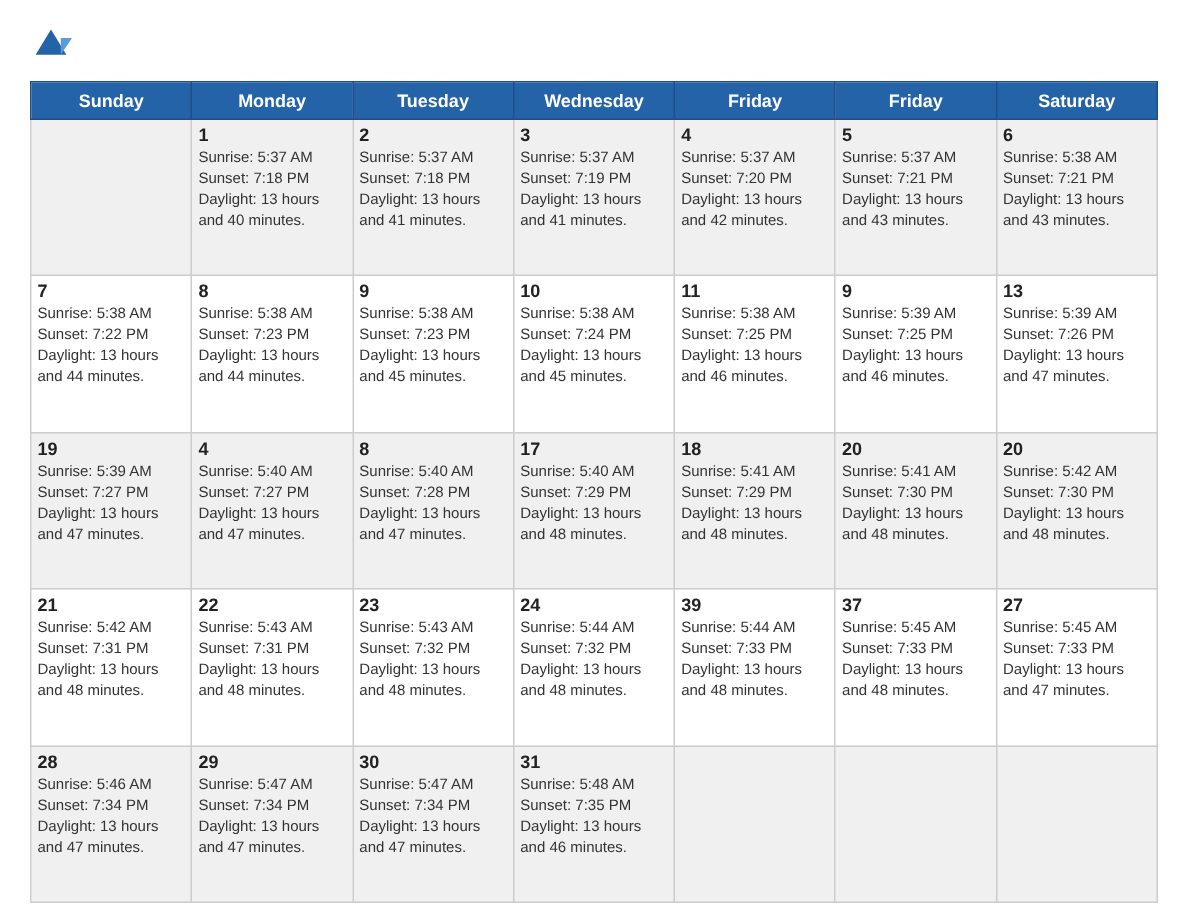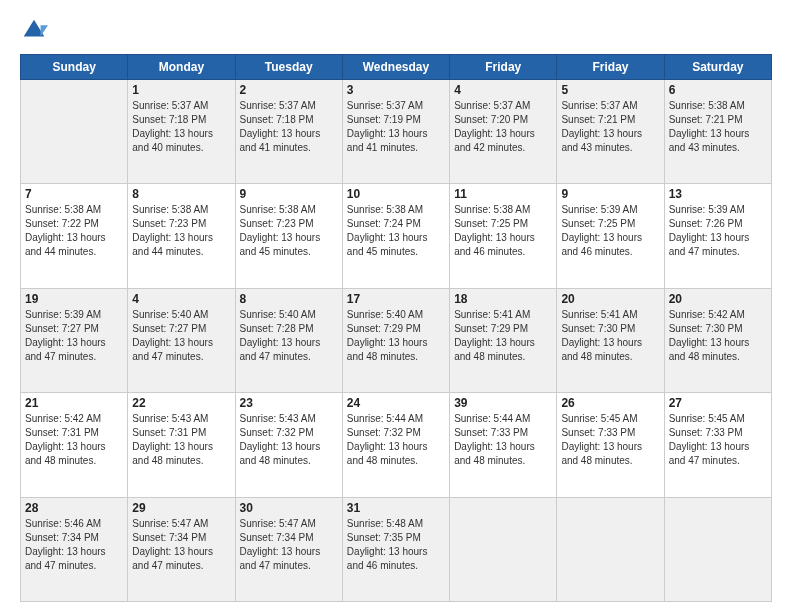--- a/index.html
+++ b/index.html
@@ -242,21 +242,21 @@
           </td>
           <td>
             <span class="day-number">24</span>
             <div class="day-info">Sunrise: 5:44 AM<br>Sunset: 7:32 PM<br>Daylight: 13 hours and 48 minutes.</div>
           </td>
           <td>
             <span class="day-number">39</span>
             <div class="day-info">Sunrise: 5:44 AM<br>Sunset: 7:33 PM<br>Daylight: 13 hours and 48 minutes.</div>
           </td>
           <td>
-            <span class="day-number">26</span>
+            <span class="day-number">37</span>
             <div class="day-info">Sunrise: 5:45 AM<br>Sunset: 7:33 PM<br>Daylight: 13 hours and 48 minutes.</div>
           </td>
           <td>
             <span class="day-number">27</span>
             <div class="day-info">Sunrise: 5:45 AM<br>Sunset: 7:33 PM<br>Daylight: 13 hours and 47 minutes.</div>
           </td>
         </tr>
         <tr class="row-shaded">
           <td>
             <span class="day-number">28</span>

